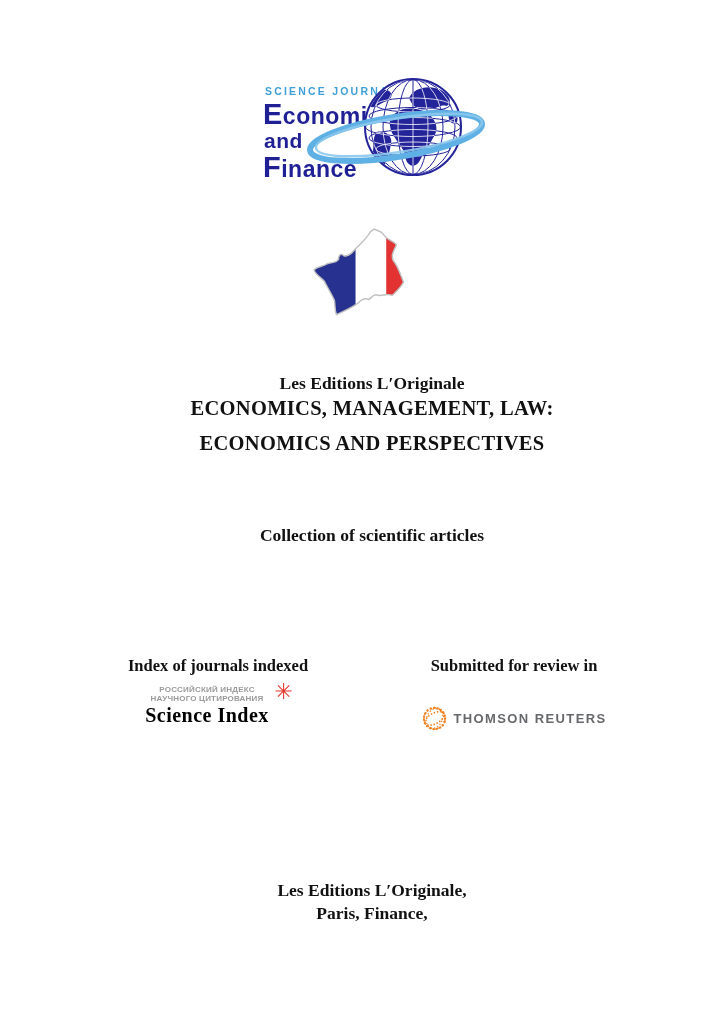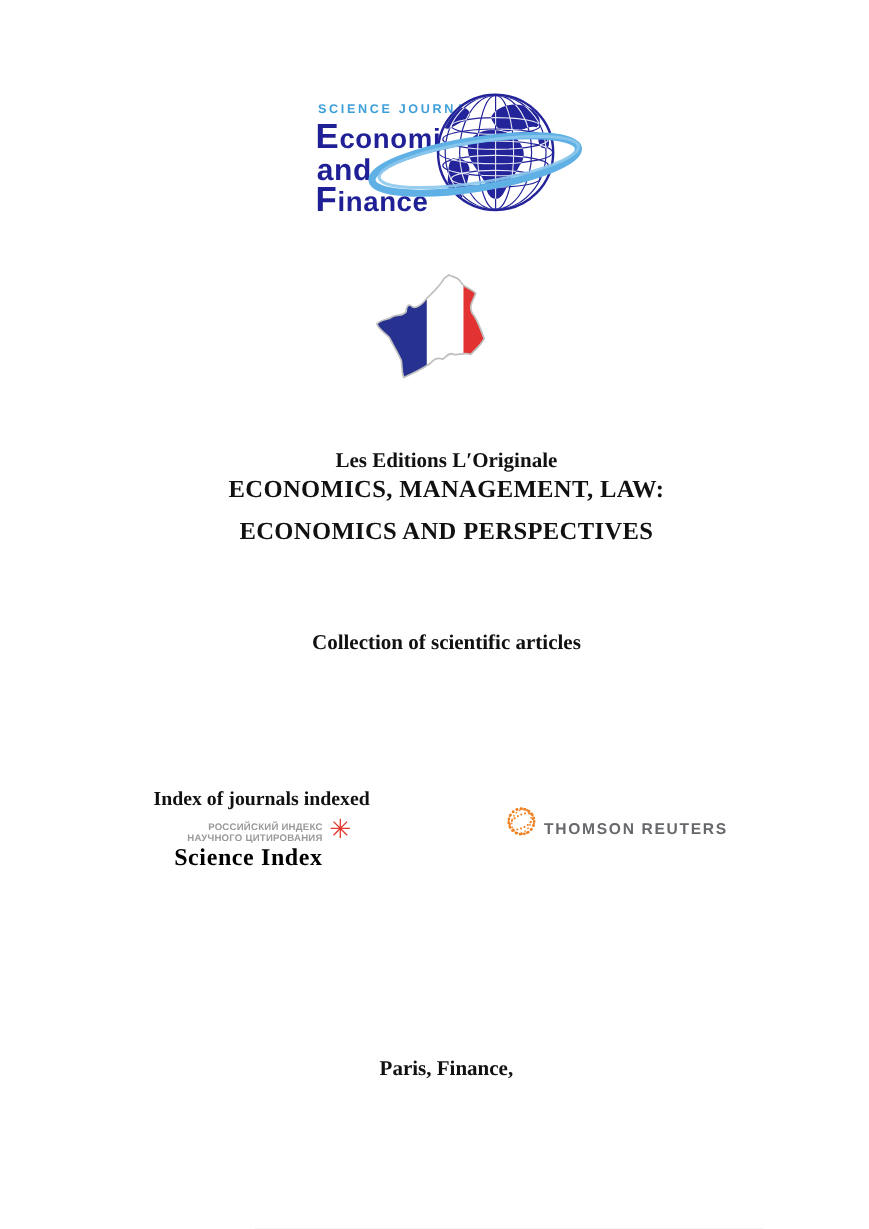--- a/index.html
+++ b/index.html
@@ -21,60 +21,60 @@
     font-family:"Liberation Sans", sans-serif;
     font-weight:bold; font-size:10.5px; letter-spacing:2.2px;
     color:#3f9fd9; white-space:nowrap;
   }
   .logo-word {
     position:absolute; left:0;
     font-family:"Liberation Sans", sans-serif;
     font-weight:bold; color:#1f1f96; line-height:1; letter-spacing:0.5px;
   }
   .logo-w1 { top:22px; font-size:23px; }
-  .logo-w2 { top:52px; font-size:25px; left:1px; }
+  .logo-w2 { top:52px; font-size:21px; left:1px; }
   .logo-w3 { top:75px; font-size:23px; }
   .logo-cap::first-letter { font-size:29px; }
   .globe-svg { position:absolute; left:0; top:0; width:222px; height:106px; overflow:visible; }
 
   .journal-line { top:188px; font-size:17.5px; font-weight:bold; }
 
   .france-wrap { top:226px; }
   .france-wrap svg { display:inline-block; }
 
   .publisher { top:333px; font-size:17.5px; font-weight:bold;margin-top:40px; }
 
   .title-block { top:391px; font-size:20.5px; font-weight:bold; line-height:35px; letter-spacing:0.3px; }
 
   .collection { top:525px; font-size:17.5px; font-weight:bold; }
 
   
   .col-left  { position:absolute; left:92px;  top:656px; width:252px; text-align:center; }
   .col-right { position:absolute; left:352px; top:656px; width:324px; text-align:center; }
   .col-heading { font-size:16.5px; font-weight:bold; }
 
-  .science-index { display:inline-block; position:relative; margin-top:9px; text-align:right; padding-right:22px; }
+  .science-index { display:inline-block; position:relative; margin-top:9px; text-align:center; padding-right:22px; }
   .si-ru {
     font-family:"Liberation Sans", sans-serif;
     font-size:8px; font-weight:bold; color:#9a9a9a;
     line-height:9px; letter-spacing:0.2px; white-space:nowrap;
   }
   .si-name {
     font-size:20px; font-weight:bold; color:#000000;
     letter-spacing:0.5px; margin-top:2px; line-height:1.05; white-space:nowrap;
   }
   .si-mark {
     position:absolute; right:-2px; top:-4px;
     font-family:"DejaVu Sans", sans-serif;
     font-size:22px; color:#e4392e; line-height:1;
   }
 
   .cpci { margin-top:13px; font-size:16.5px; font-weight:bold; line-height:20px; }
 
-  .thomson { margin-top:15px; display:inline-flex; align-items:flex-end; gap:5px; }
+  .thomson { margin-top:29px; display:inline-flex; align-items:center; gap:5px; }
   .thomson-label {
     font-family:"Liberation Sans", sans-serif;
     font-size:13px; font-weight:bold; color:#66686b; letter-spacing:1.4px; white-space:nowrap;
   }
 
   .imprint { top:879px; font-size:17.5px; font-weight:bold; line-height:23px; }
 </style>
 </head>
 <body>
 
@@ -169,30 +169,32 @@
     <div class="col-heading">Index of journals indexed</div>
     <div class="science-index">
       <div class="si-ru">РОССИЙСКИЙ ИНДЕКС</div>
       <div class="si-ru">НАУЧНОГО ЦИТИРОВАНИЯ</div>
       <div class="si-name">Science Index</div>
       <span class="si-mark">✳</span>
     </div>
   </div>
 
   <div class="col-right">
+    <div class="col-heading">Submitted for review in</div>
     <div class="thomson">
       <svg viewBox="0 0 28 28" width="27" height="27" aria-hidden="true">
         <g fill="none" stroke="#f08122" stroke-linecap="round">
           <circle cx="14" cy="14" r="11" stroke-width="2.4" stroke-dasharray="0.05 3.6"></circle>
           <circle cx="14" cy="14" r="11" stroke-width="1.9" stroke-dasharray="0.05 4.4" transform="rotate(18 14 14)" opacity="0.9"></circle>
           <ellipse cx="14" cy="14" rx="11" ry="5.5" stroke-width="1.8" stroke-dasharray="0.05 3.2" transform="rotate(-28 14 14)"></ellipse>
           <ellipse cx="14" cy="14" rx="8" ry="10.5" stroke-width="1.6" stroke-dasharray="0.05 3.4" transform="rotate(22 14 14)" opacity="0.85"></ellipse>
         </g>
       </svg>
       <span class="thomson-label">THOMSON REUTERS</span>
     </div>
   </div>
 
   <div class="centered imprint">
+    <div>Les Editions L′Originale,</div>
     <div>Paris, Finance,</div>
   </div>
 
 </div>
 
 </body></html>

